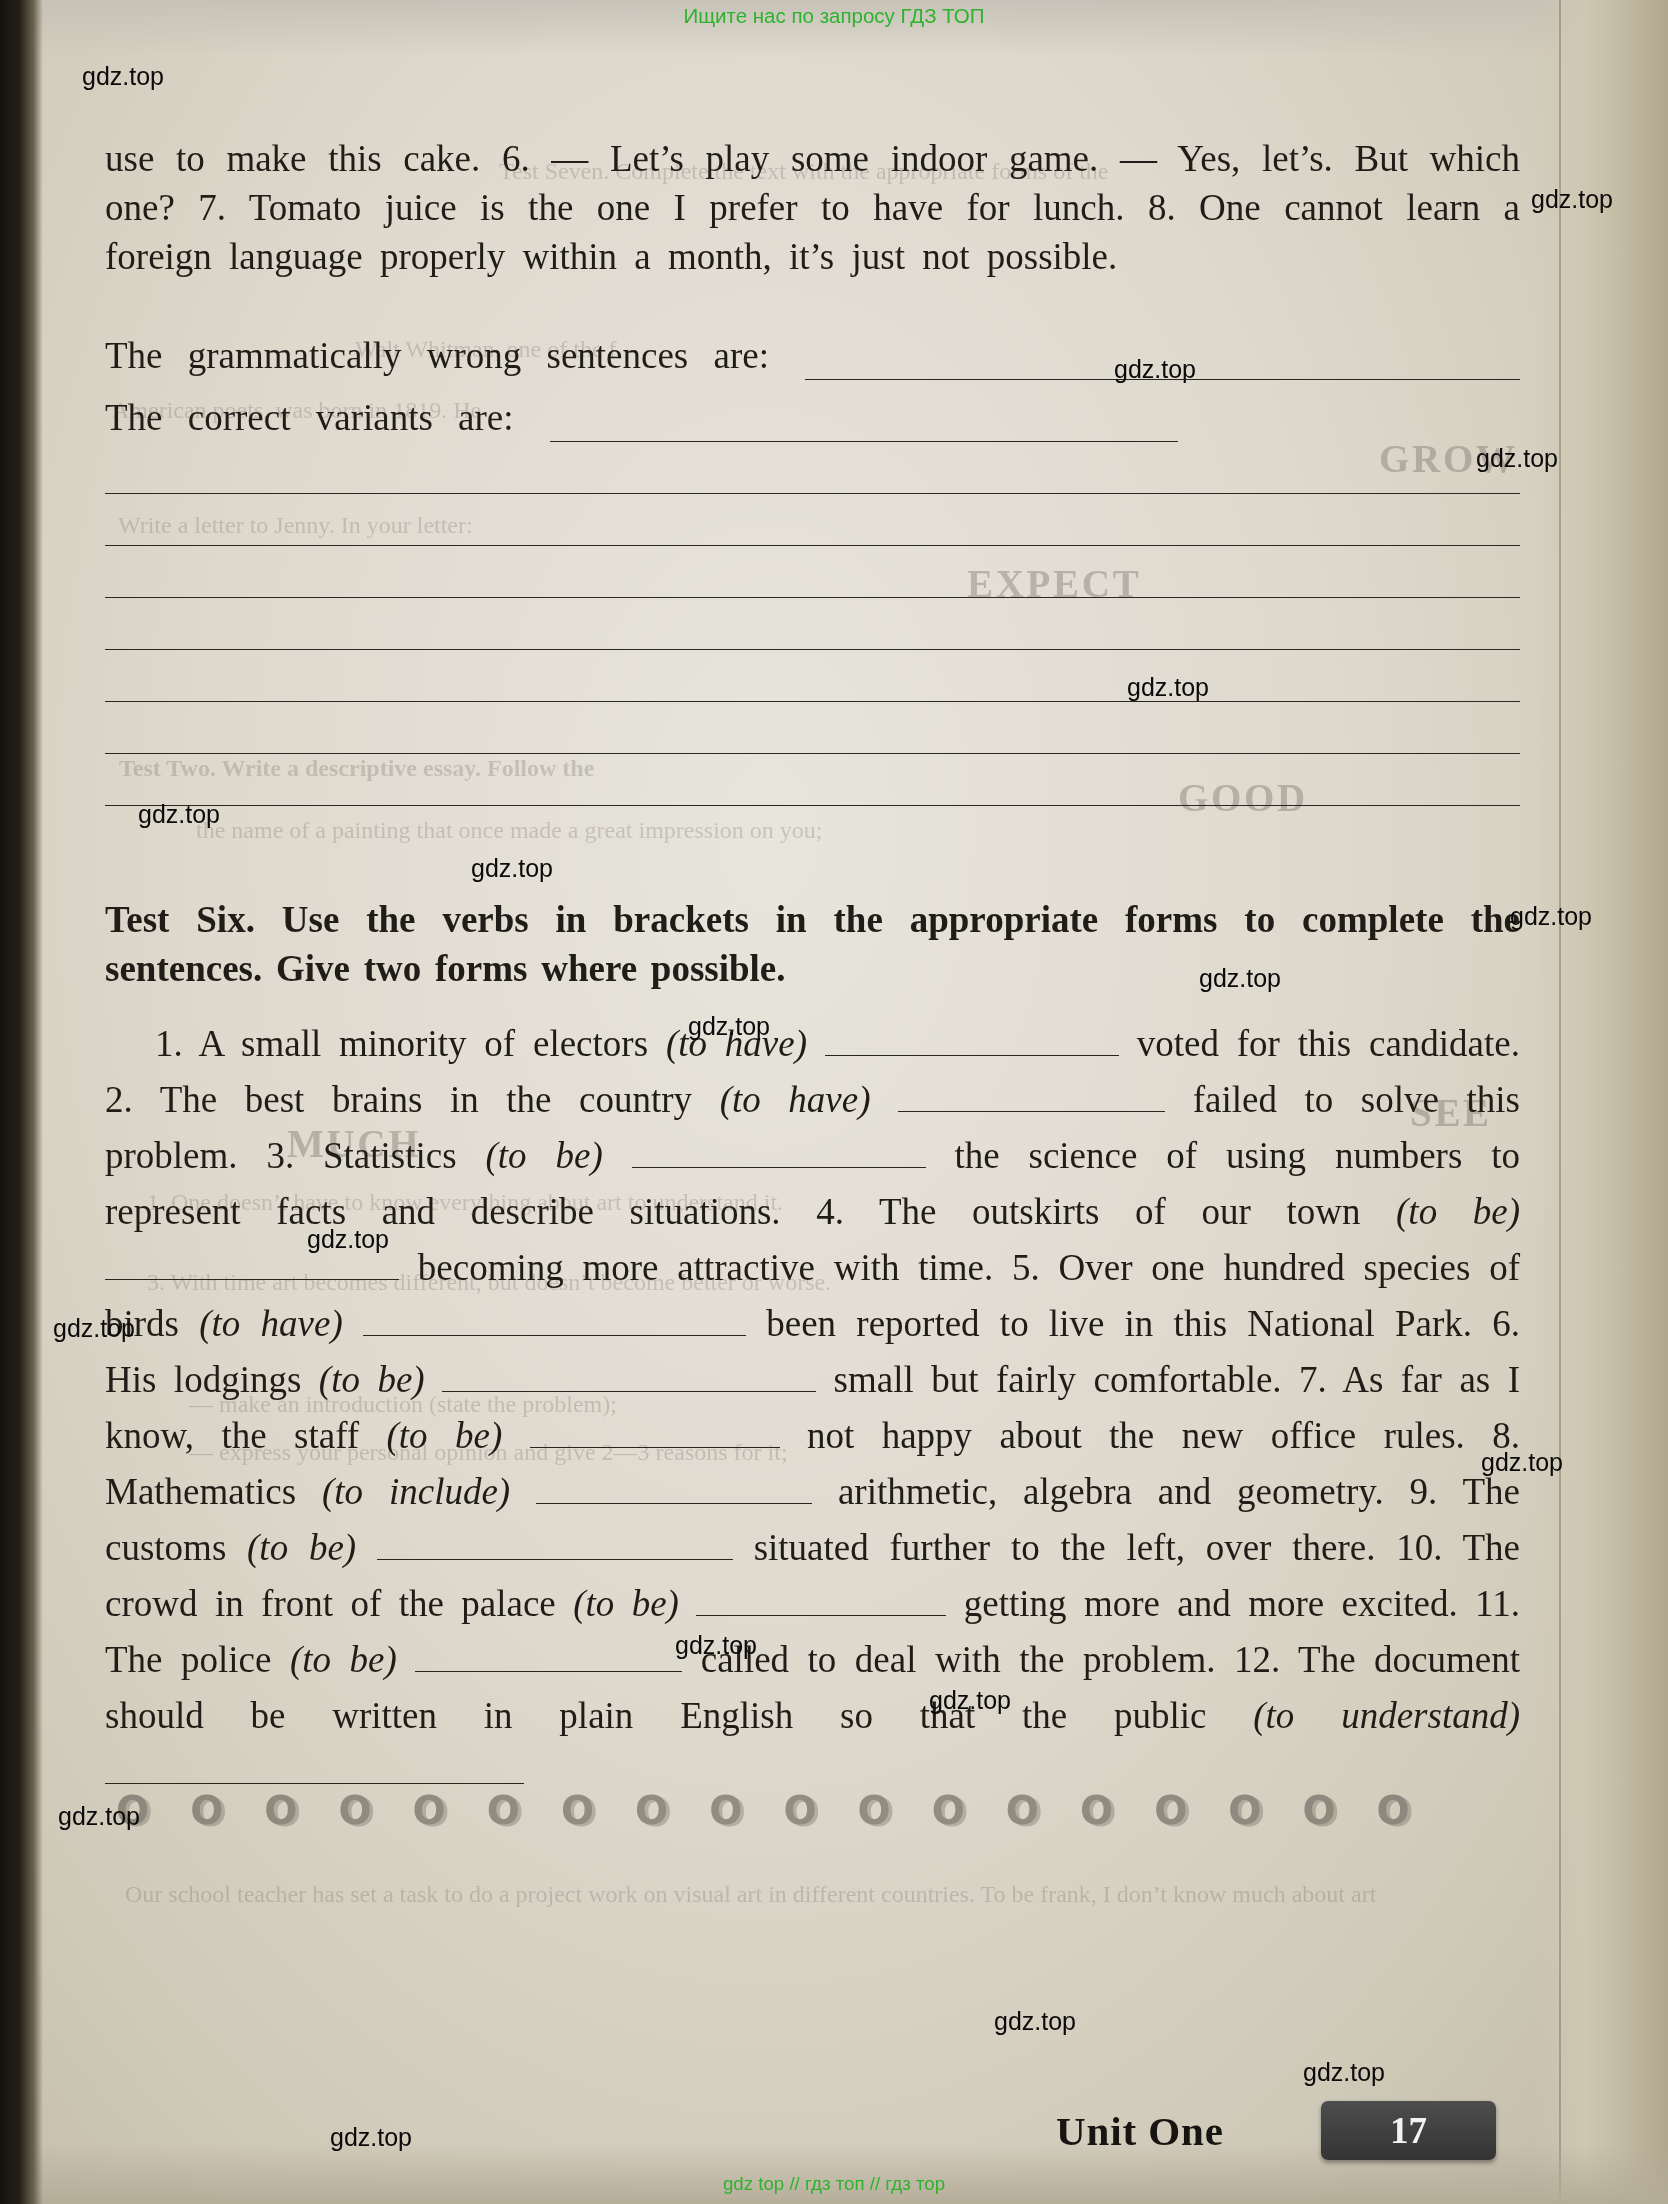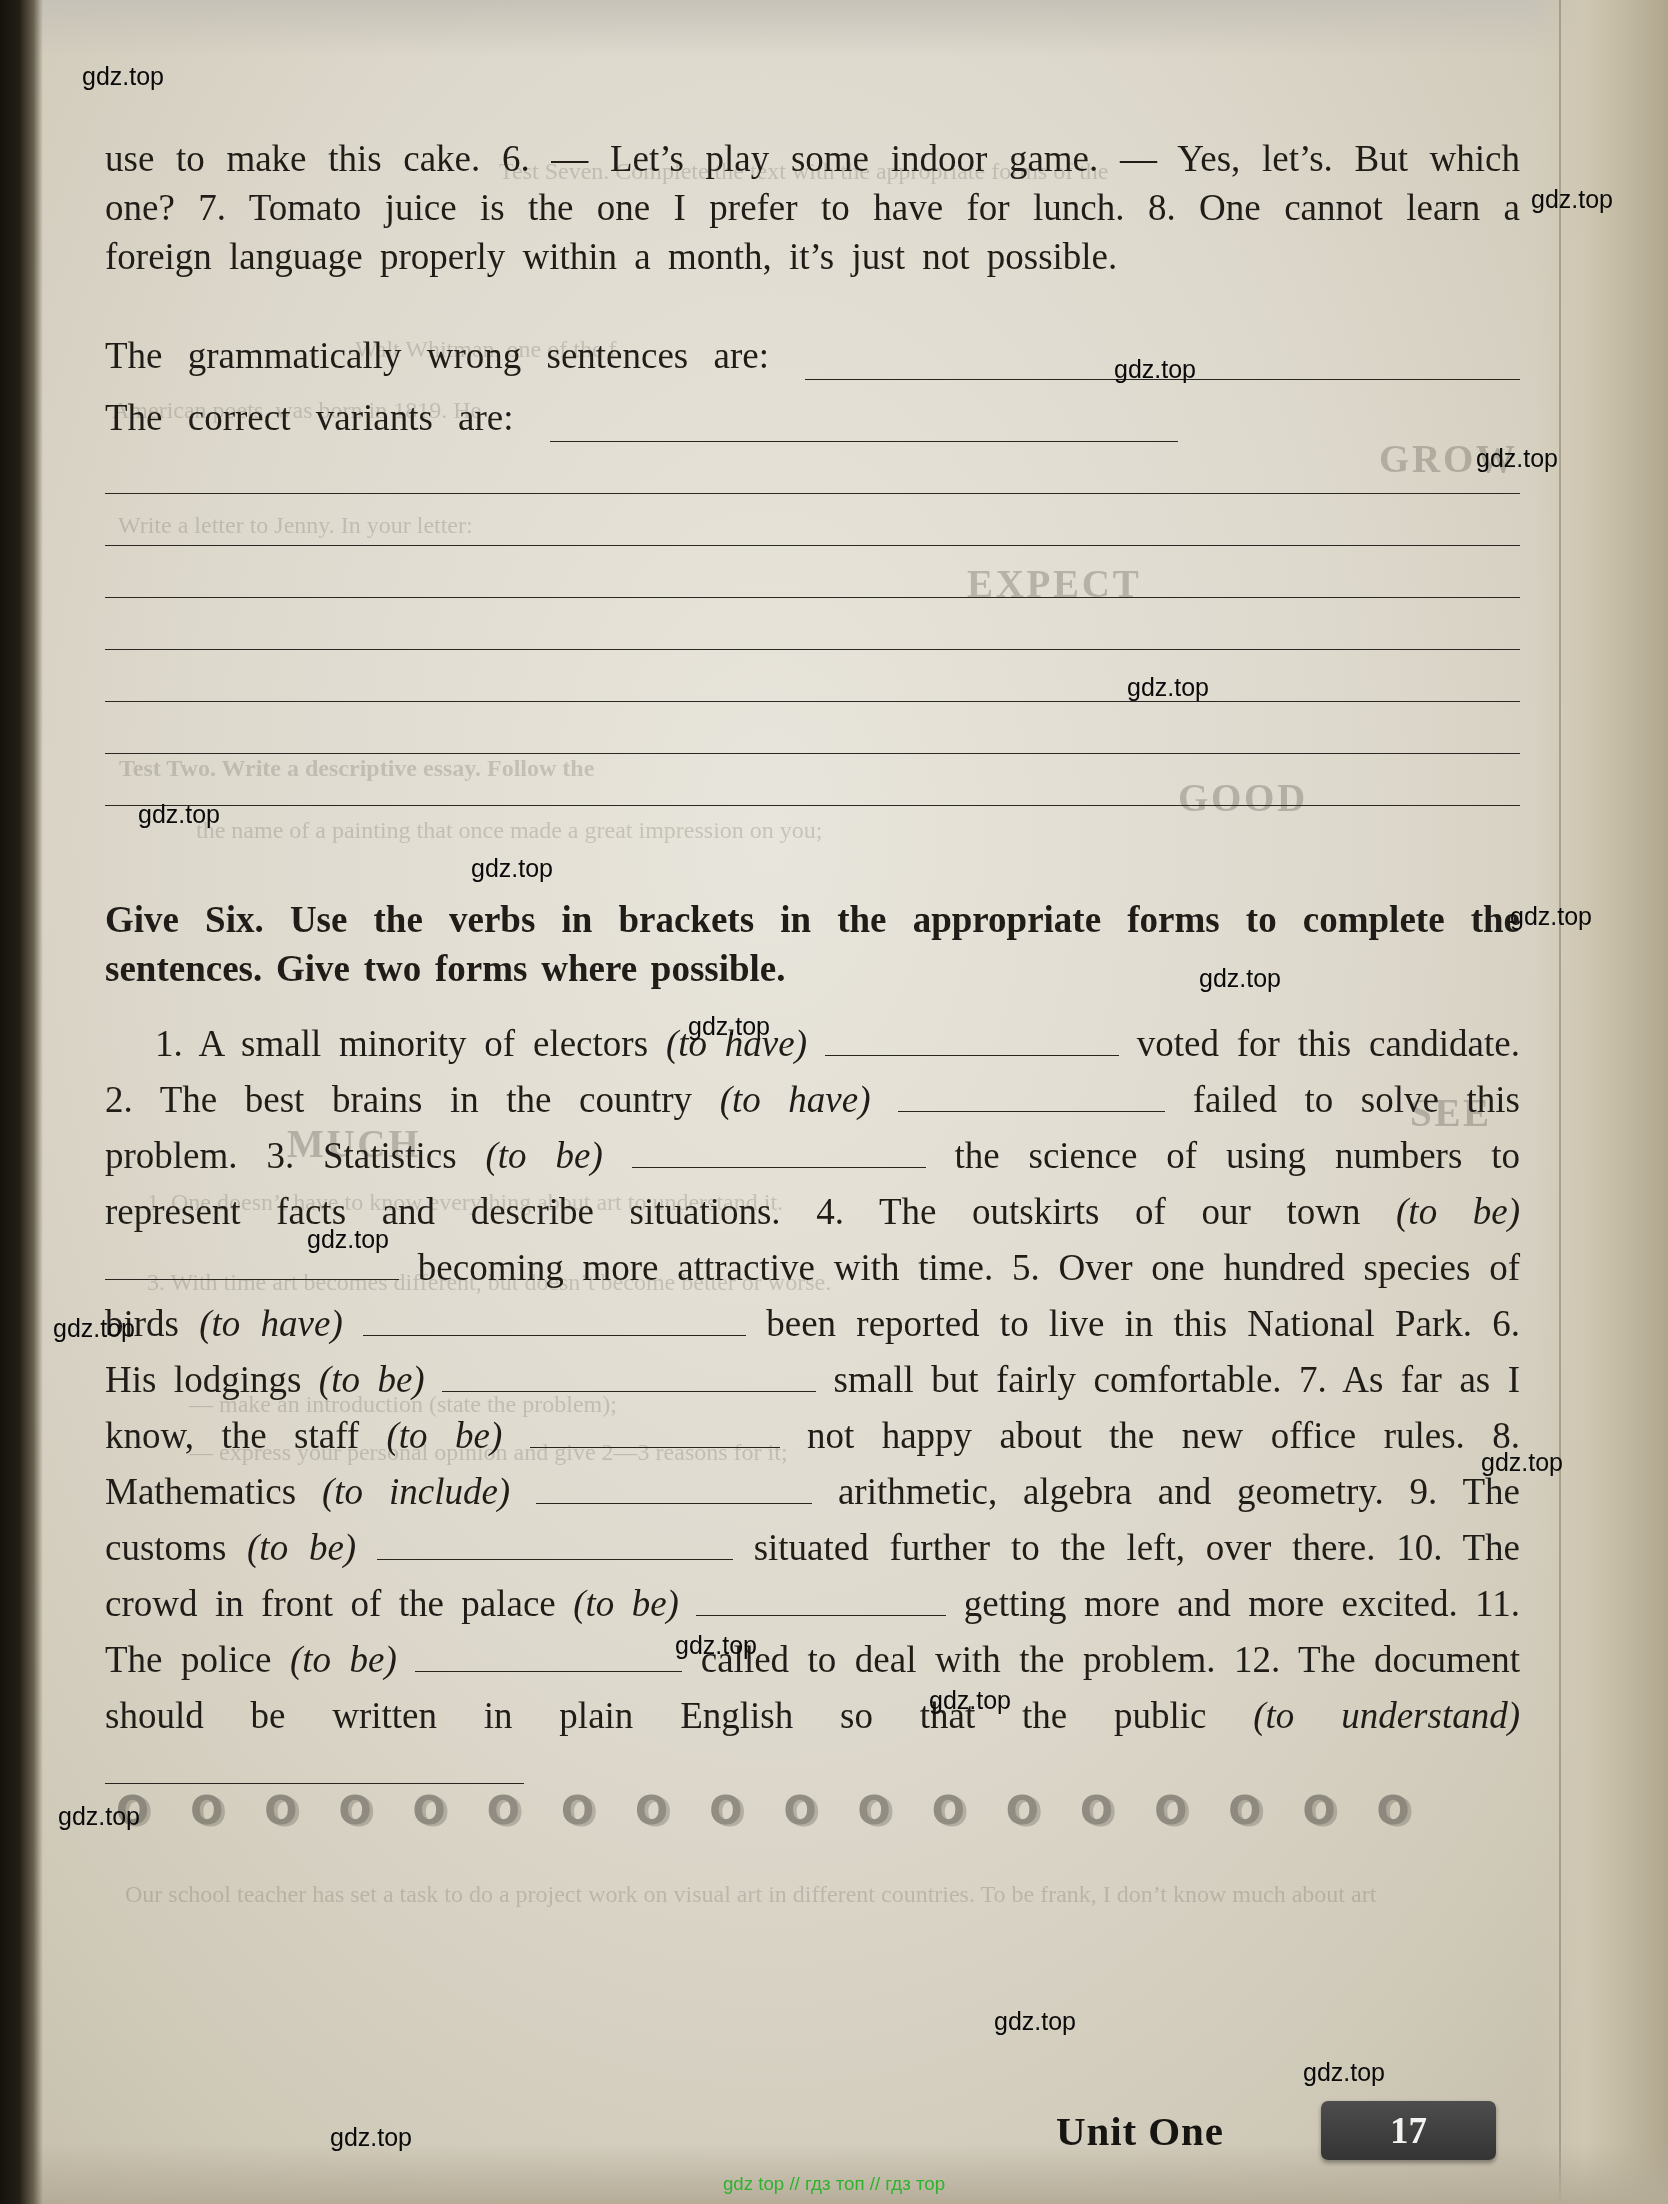--- a/index.html
+++ b/index.html
@@ -122,21 +122,21 @@
       <div class="rule"></div>
       <div class="rule"></div>
       <div class="rule"></div>
       <div class="rule"></div>
       <div class="rule"></div>
       <div class="rule"></div>
       <div class="rule"></div>
     </div>
 
     <p class="heading">
-      <b>Give Six.</b>
+      <b>Test Six.</b>
       <span>Use the verbs in brackets in the appropriate forms to complete the sentences. Give two forms where possible.</span>
     </p>
 
     <p class="exercise">1. A small minority of electors <i>(to have)</i> <span class="ablank" style="width: 294px;"></span> voted for this candidate. 2. The best brains in the country <i>(to have)</i> <span class="ablank" style="width: 267px;"></span> failed to solve this problem. 3. Statistics <i>(to be)</i> <span class="ablank" style="width: 294px;"></span> the science of using numbers to represent facts and describe situations. 4. The outskirts of our town <i>(to be)</i> <span class="ablank" style="width: 294px;"></span> becoming more attractive with time. 5. Over one hundred species of birds <i>(to have)</i> <span class="ablank" style="width: 383px;"></span> been reported to live in this National Park. 6. His lodgings <i>(to be)</i> <span class="ablank" style="width: 374px;"></span> small but fairly comfortable. 7. As far as I know, the staff <i>(to be)</i> <span class="ablank" style="width: 250px;"></span> not happy about the new office rules. 8. Mathematics <i>(to include)</i> <span class="ablank" style="width: 276px;"></span> arithmetic, algebra and geometry. 9. The customs <i>(to be)</i> <span class="ablank" style="width: 356px;"></span> situated further to the left, over there. 10. The crowd in front of the palace <i>(to be)</i> <span class="ablank" style="width: 250px;"></span> getting more and more excited. 11. The police <i>(to be)</i> <span class="ablank" style="width: 267px;"></span> called to deal with the problem. 12. The document should be written in plain English so that the public <i>(to understand)</i> <span class="ablank" style="width: 419px;"></span></p>
   </div>
 
   <div class="wm wm1">gdz.top</div>
   <div class="wm wm2">gdz.top</div>
   <div class="wm wm3">gdz.top</div>
   <div class="wm wm4">gdz.top</div>
@@ -158,15 +158,16 @@
 
   <div class="edge-left"></div>
   <div class="edge-right"></div>
   <div class="edge-bottom"></div>
 
   <div class="footer-unit">Unit One</div>
   <div class="page-badge">
     <span>17</span>
   </div>
 
+  <div class="promo top">Ищите нас по запросу ГДЗ ТОП</div>
   <div class="promo bottom">gdz top // гдз топ // гдз тор</div>
 </div>
 
 
 </body></html>

